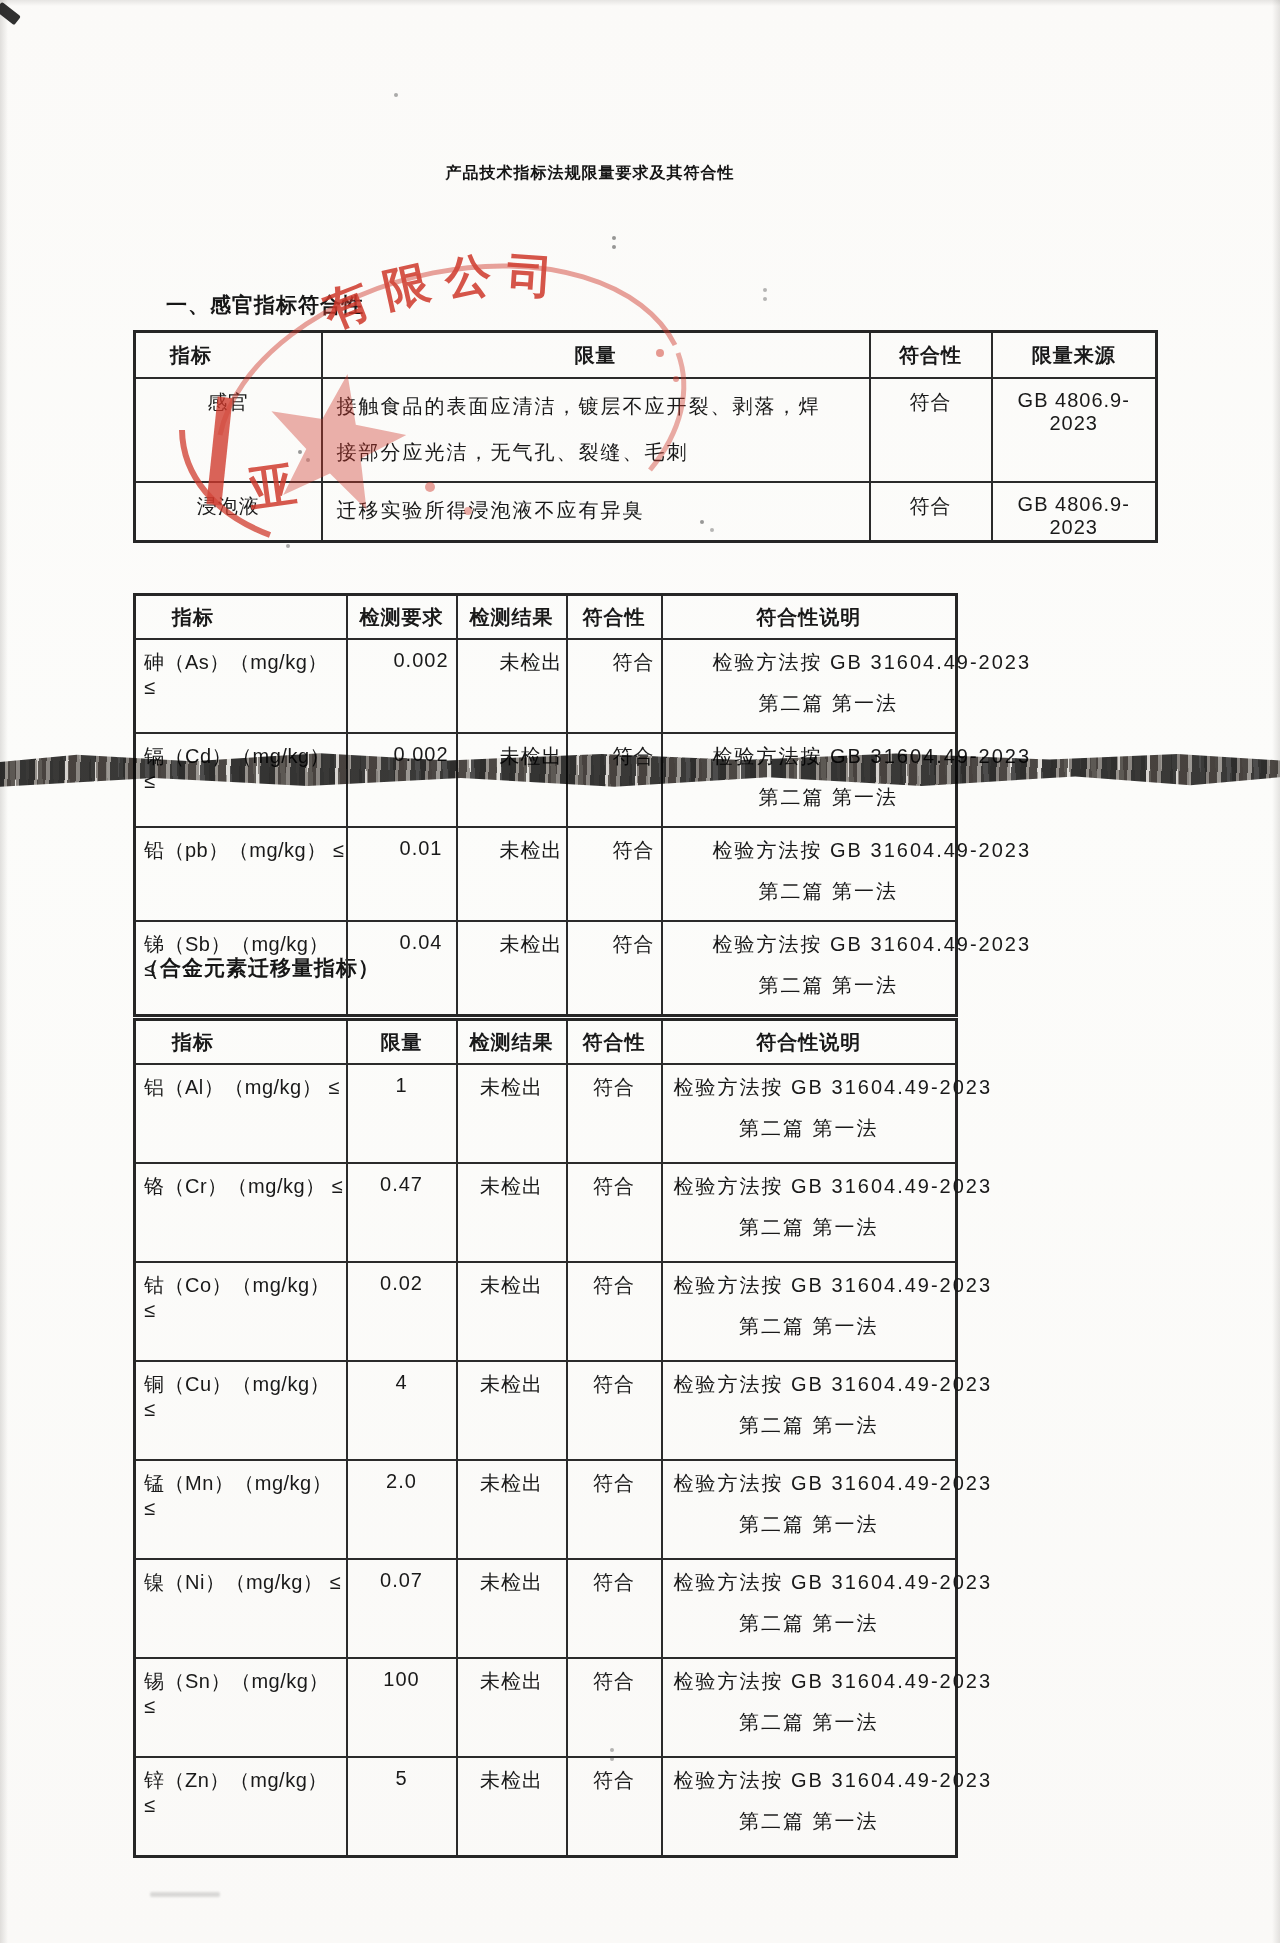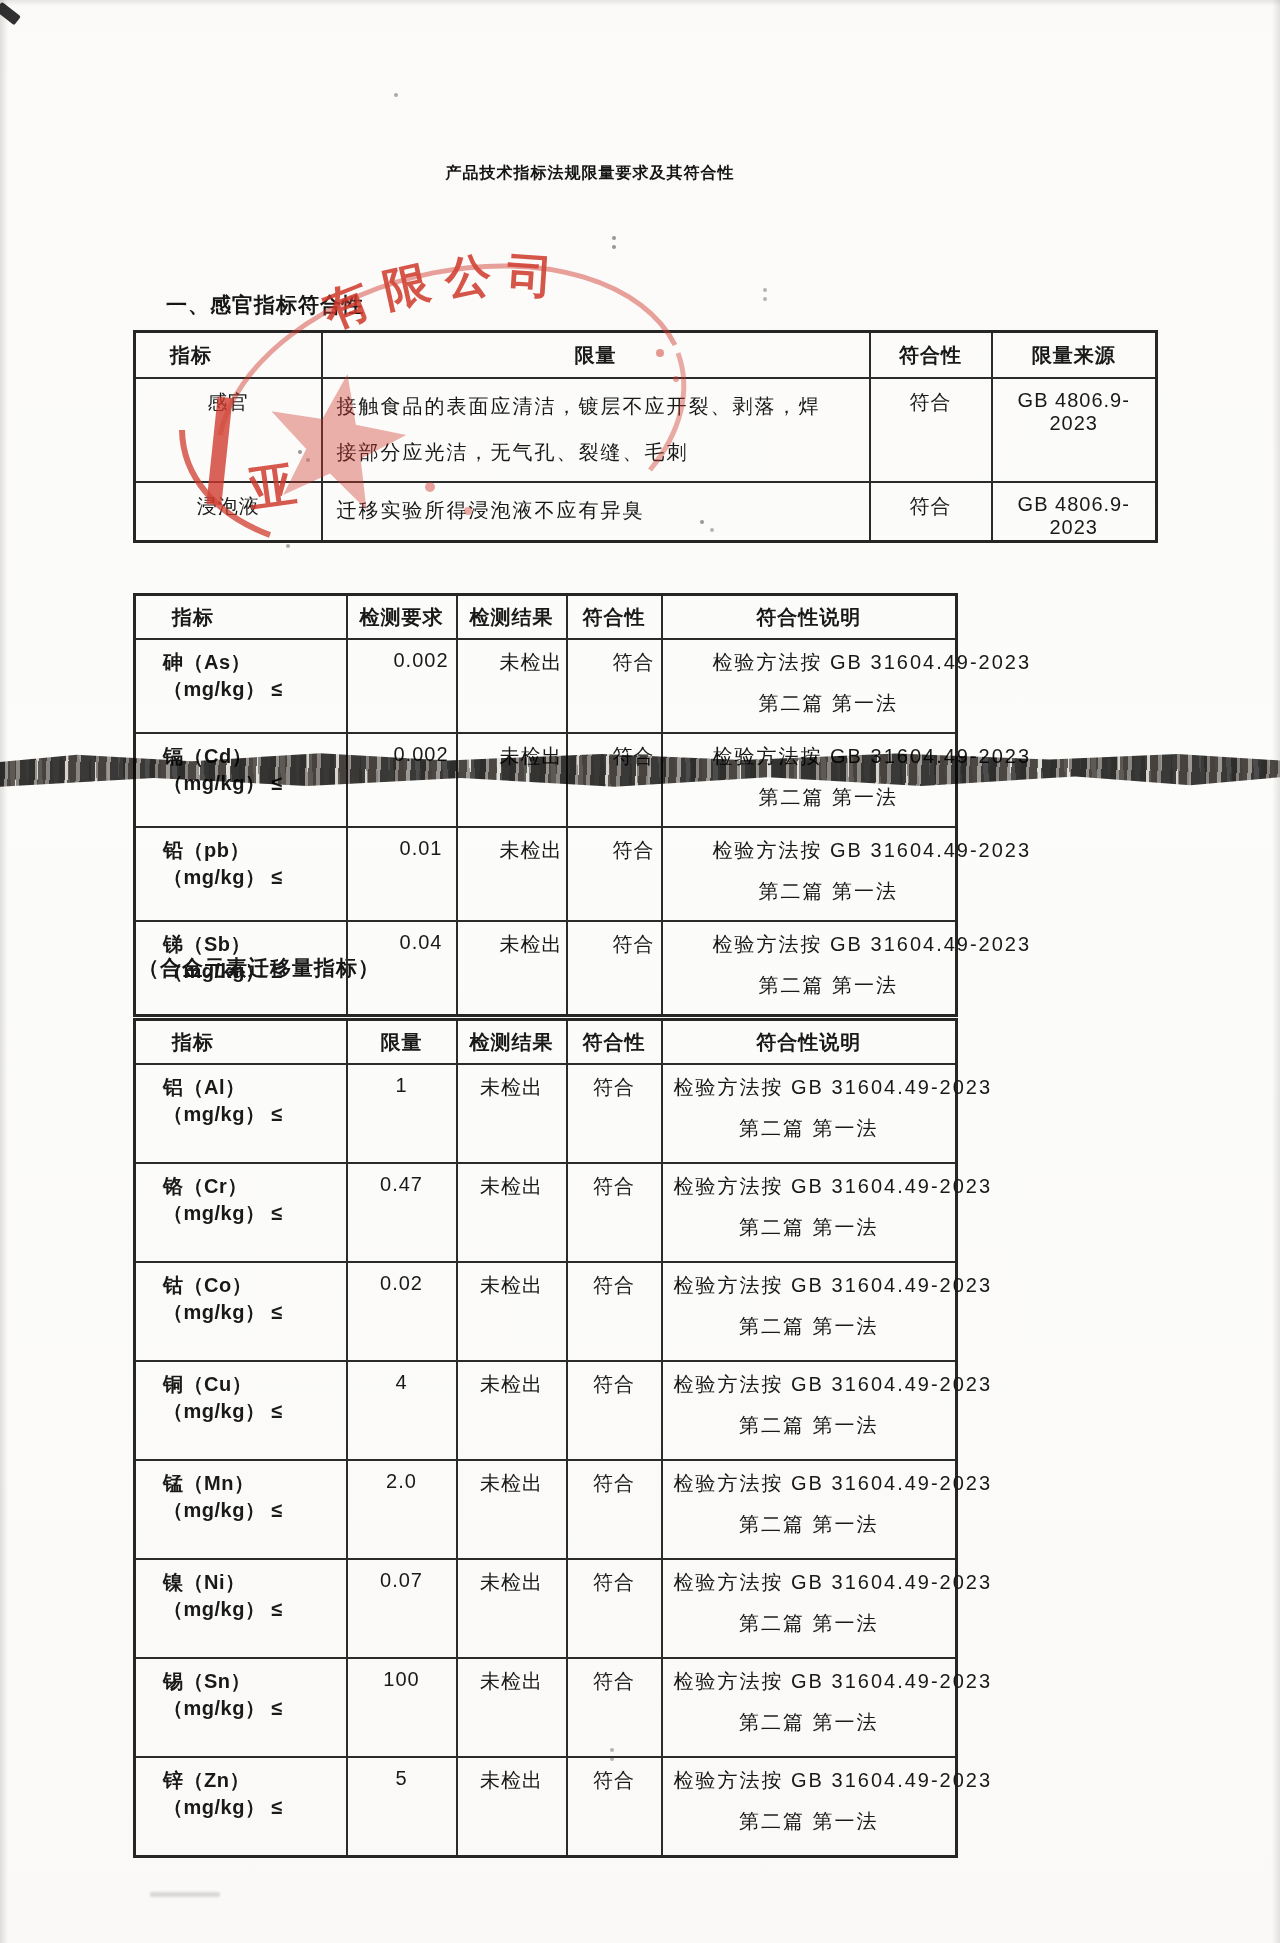--- a/index.html
+++ b/index.html
@@ -52,21 +52,21 @@
   .tbl1 td:nth-child(2) div{line-height:46px;letter-spacing:2px;}
 
   
   .tbl2{left:133px;top:593px;width:822px;}
   .tbl3{left:133px;top:1018px;width:822px;}
   .tbl2 th,.tbl3 th{height:40px;}
   .tbl2 th:nth-child(1),.tbl3 th:nth-child(1){text-align:left;padding-left:36px;}
   .tbl2 td{height:82px;padding-left:40px;}
   .tbl3 td{height:87px;}
   .tbl2 td,.tbl3 td{padding-top:9px;}
-  .tbl2 td:nth-child(1),.tbl3 td:nth-child(1){text-align:left;padding-left:27px;letter-spacing:.5px;font-weight:bold;}
+  .tbl2 td:nth-child(1),.tbl3 td:nth-child(1){text-align:left;padding-left:8px;letter-spacing:.5px;}
   .tbl2 td:nth-child(2),.tbl3 td:nth-child(2),
   .tbl2 td:nth-child(3),.tbl3 td:nth-child(3),
   .tbl2 td:nth-child(4),.tbl3 td:nth-child(4){text-align:center;}
   .note1{padding-left:10px;letter-spacing:2px;white-space:nowrap;}
   .note2{margin-top:14px;text-align:center;letter-spacing:2px;}
 
   
   .smudge{
     position:absolute;left:0;top:750px;width:1280px;height:40px;z-index:6;pointer-events:none;
     background:

